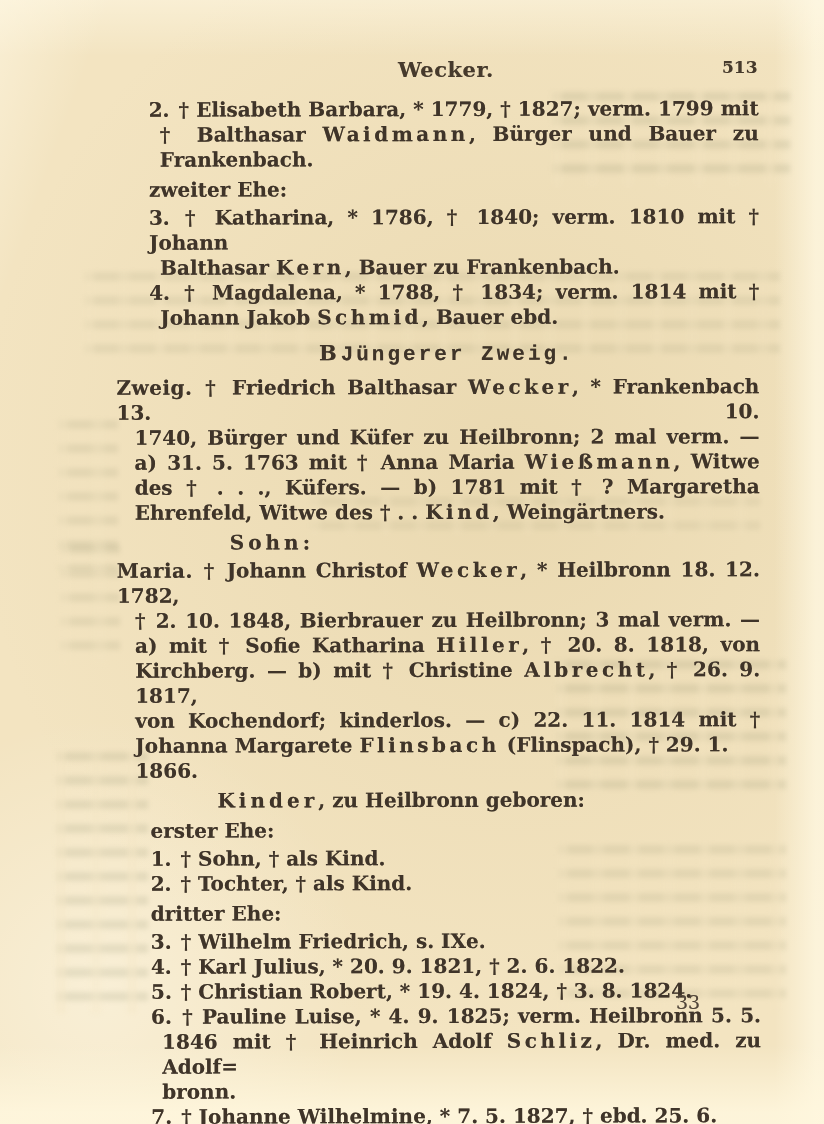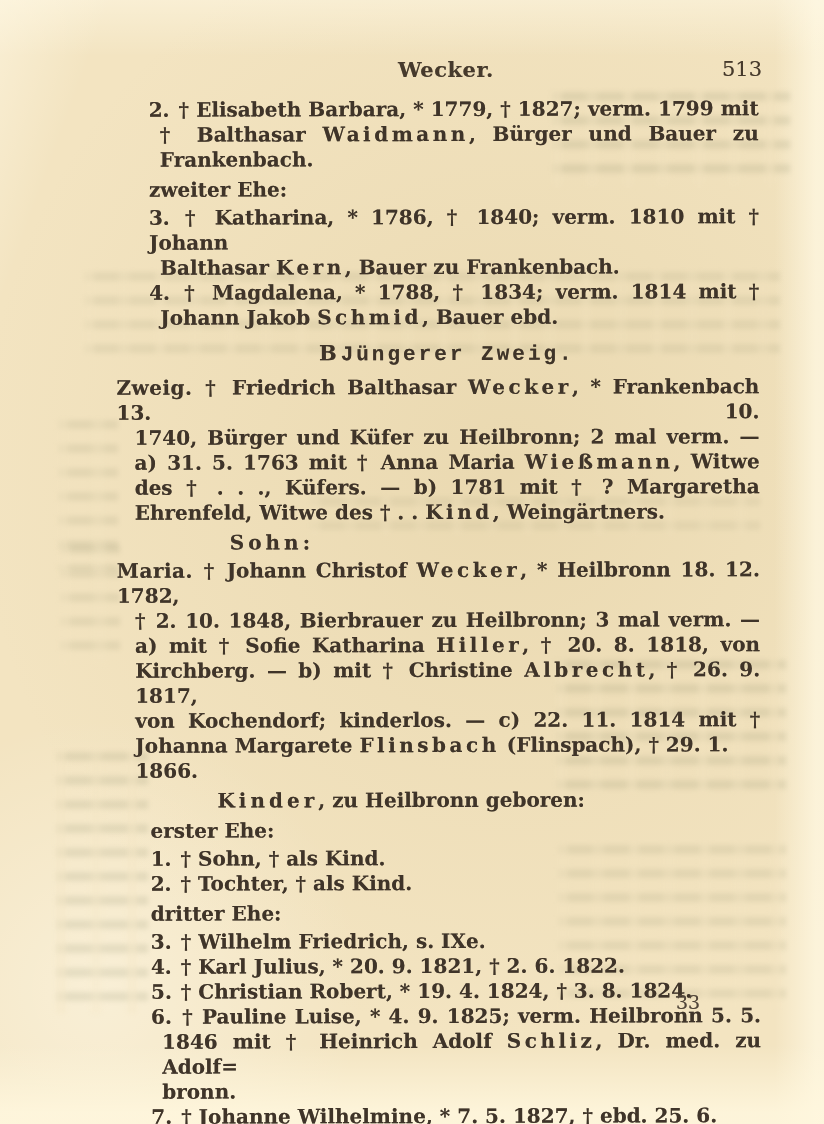--- a/index.html
+++ b/index.html
@@ -20,21 +20,21 @@
     background:
       repeating-linear-gradient(90deg, rgba(243,228,193,.55) 0 10px, rgba(243,228,193,0) 10px 34px, rgba(243,228,193,.4) 34px 46px, rgba(243,228,193,0) 46px 71px),
       repeating-linear-gradient(180deg, rgba(126,128,94,.30) 0 9px, rgba(126,128,94,0) 9px 24px);
   }
   .header{position:absolute;left:0;top:15px;width:100%;height:80px;}
   .running-title{
     position:absolute;left:398px;top:42px;font-size:21px;font-weight:700;color:#463a2c;
     letter-spacing:.5px;text-shadow:0 0 .5px rgba(70,58,44,.5);
   }
   .page-number{
-    position:absolute;left:722px;top:42px;font-size:21px;font-weight:400;color:#463a2c;
+    position:absolute;left:722px;top:42px;font-size:17px;font-weight:700;color:#463a2c;
     text-shadow:0 0 .5px rgba(70,58,44,.5);
   }
   .text-col{
     position:absolute;left:135px;top:97px;width:625px;
     font-size:20px;line-height:25px;font-weight:700;color:#3f3429;
     text-shadow:0 0 .5px rgba(63,52,41,.55);
     transform:rotate(-.15deg);
   }
   .line{min-height:25px;}
   .jl{text-align:justify;text-align-last:justify;}

